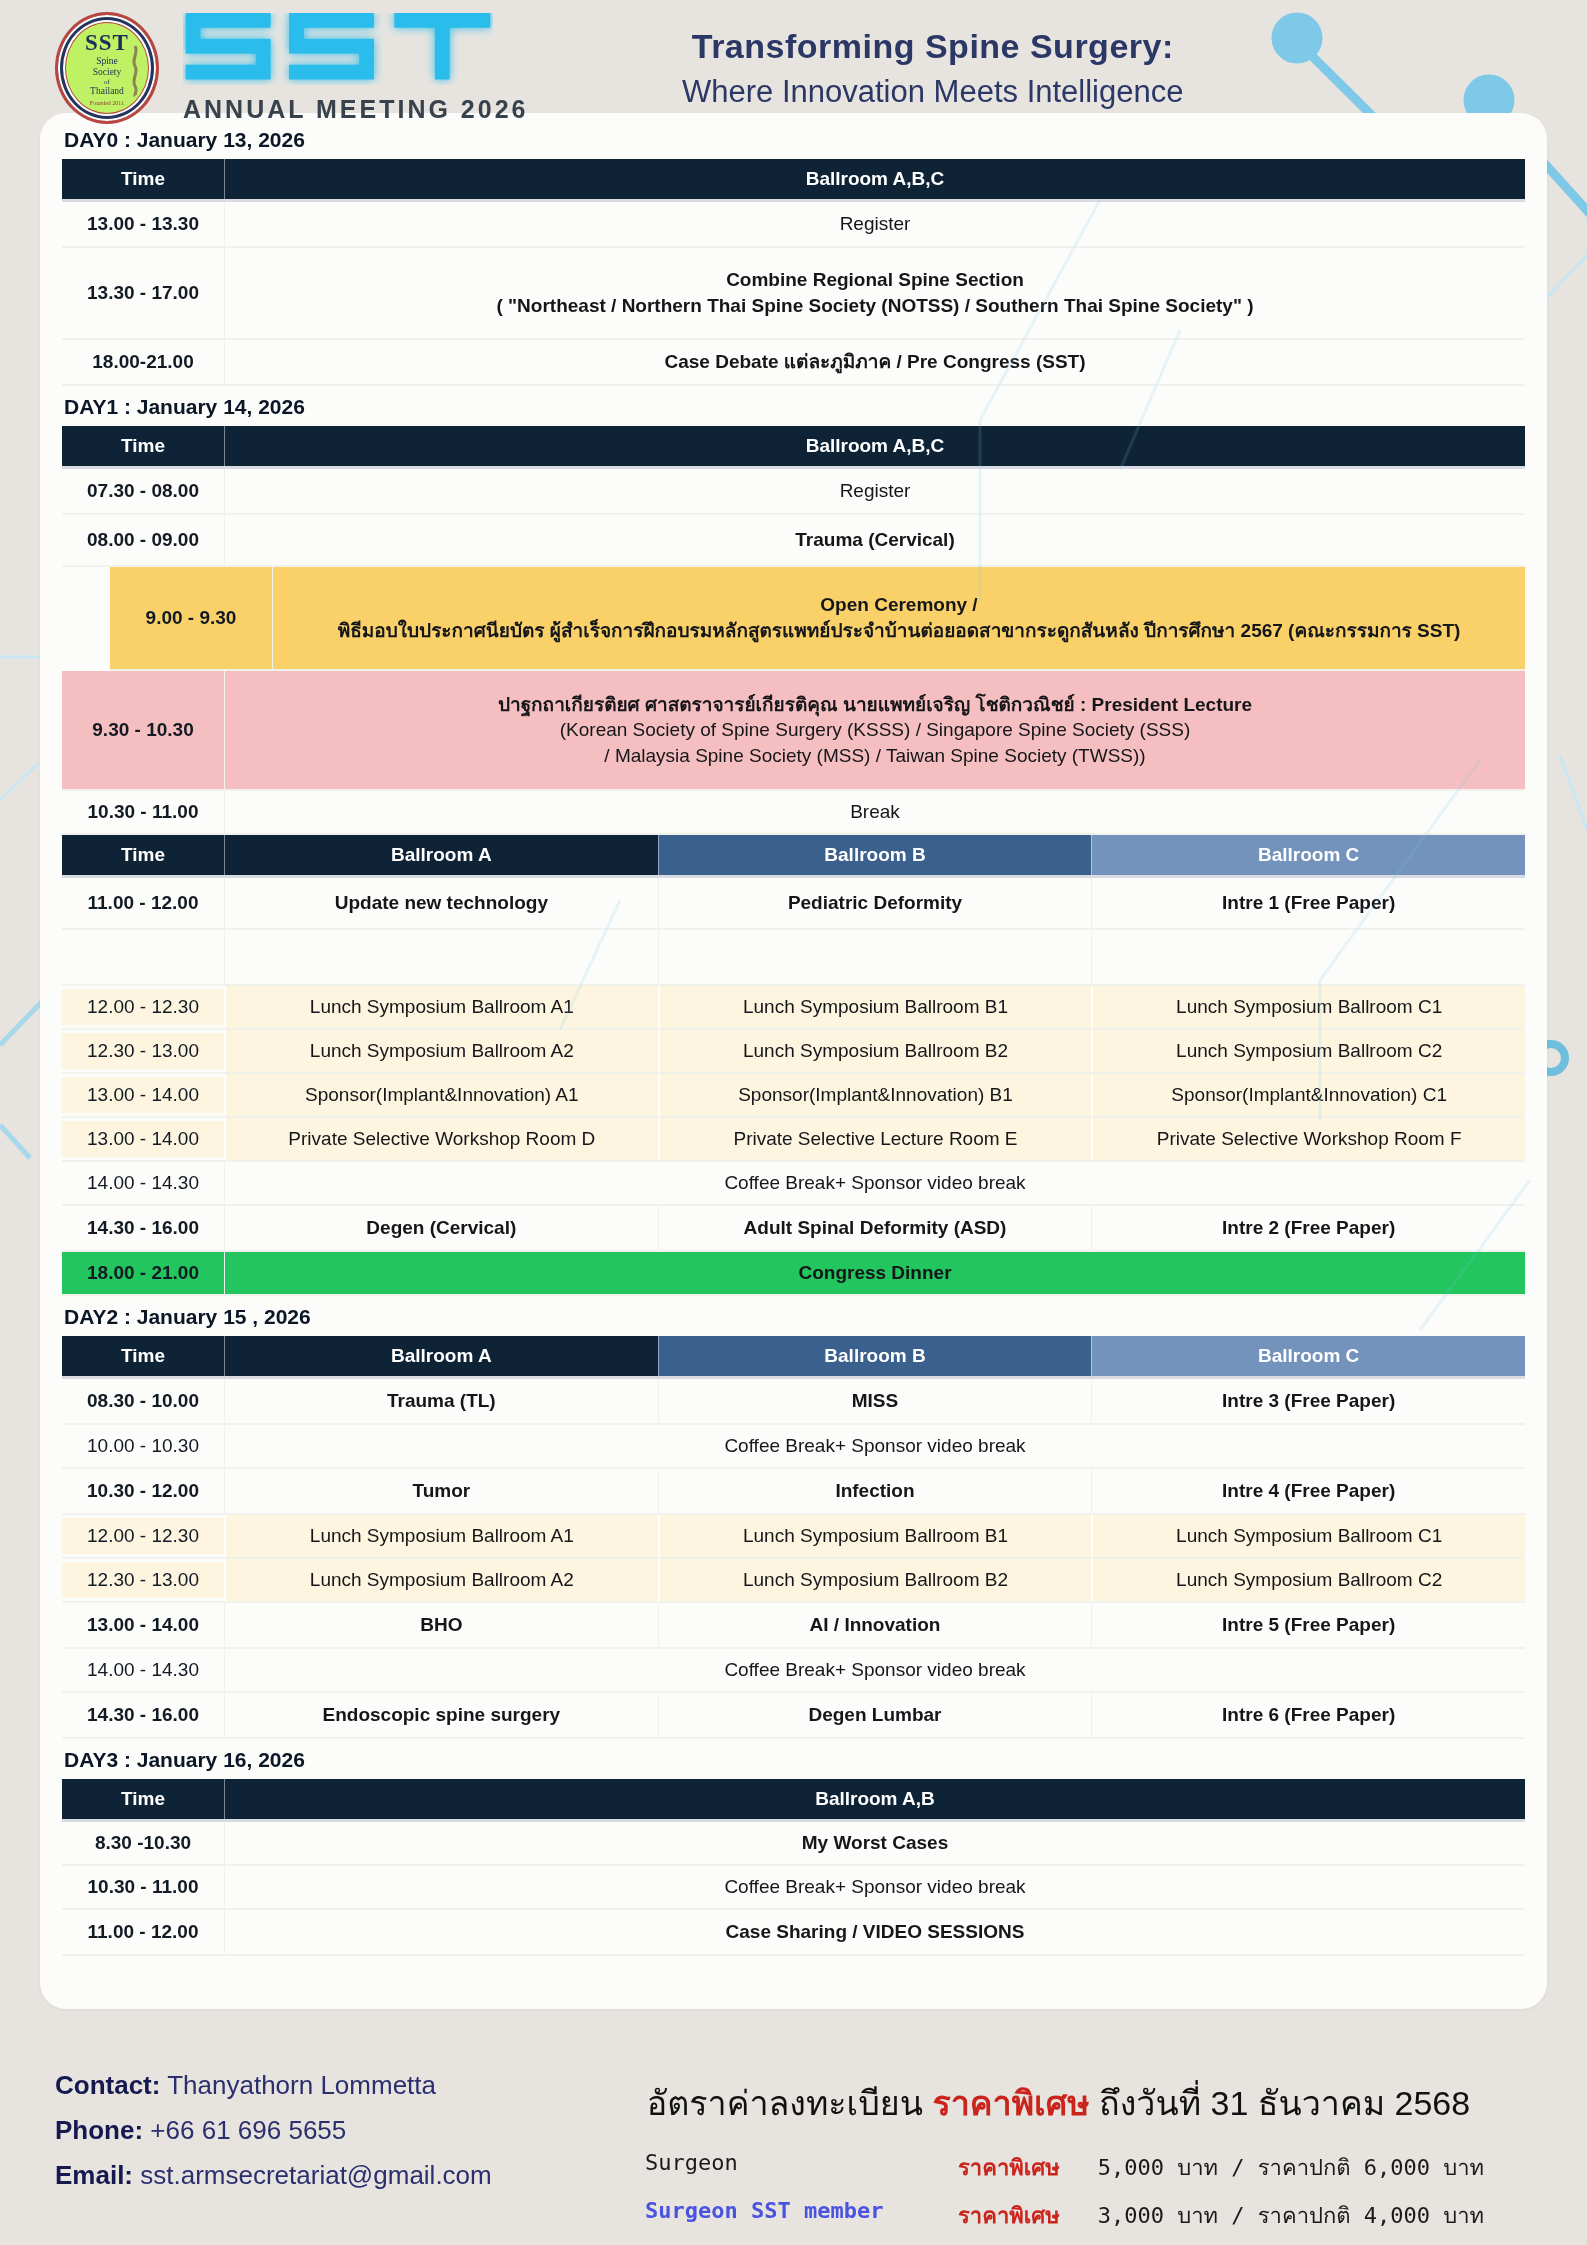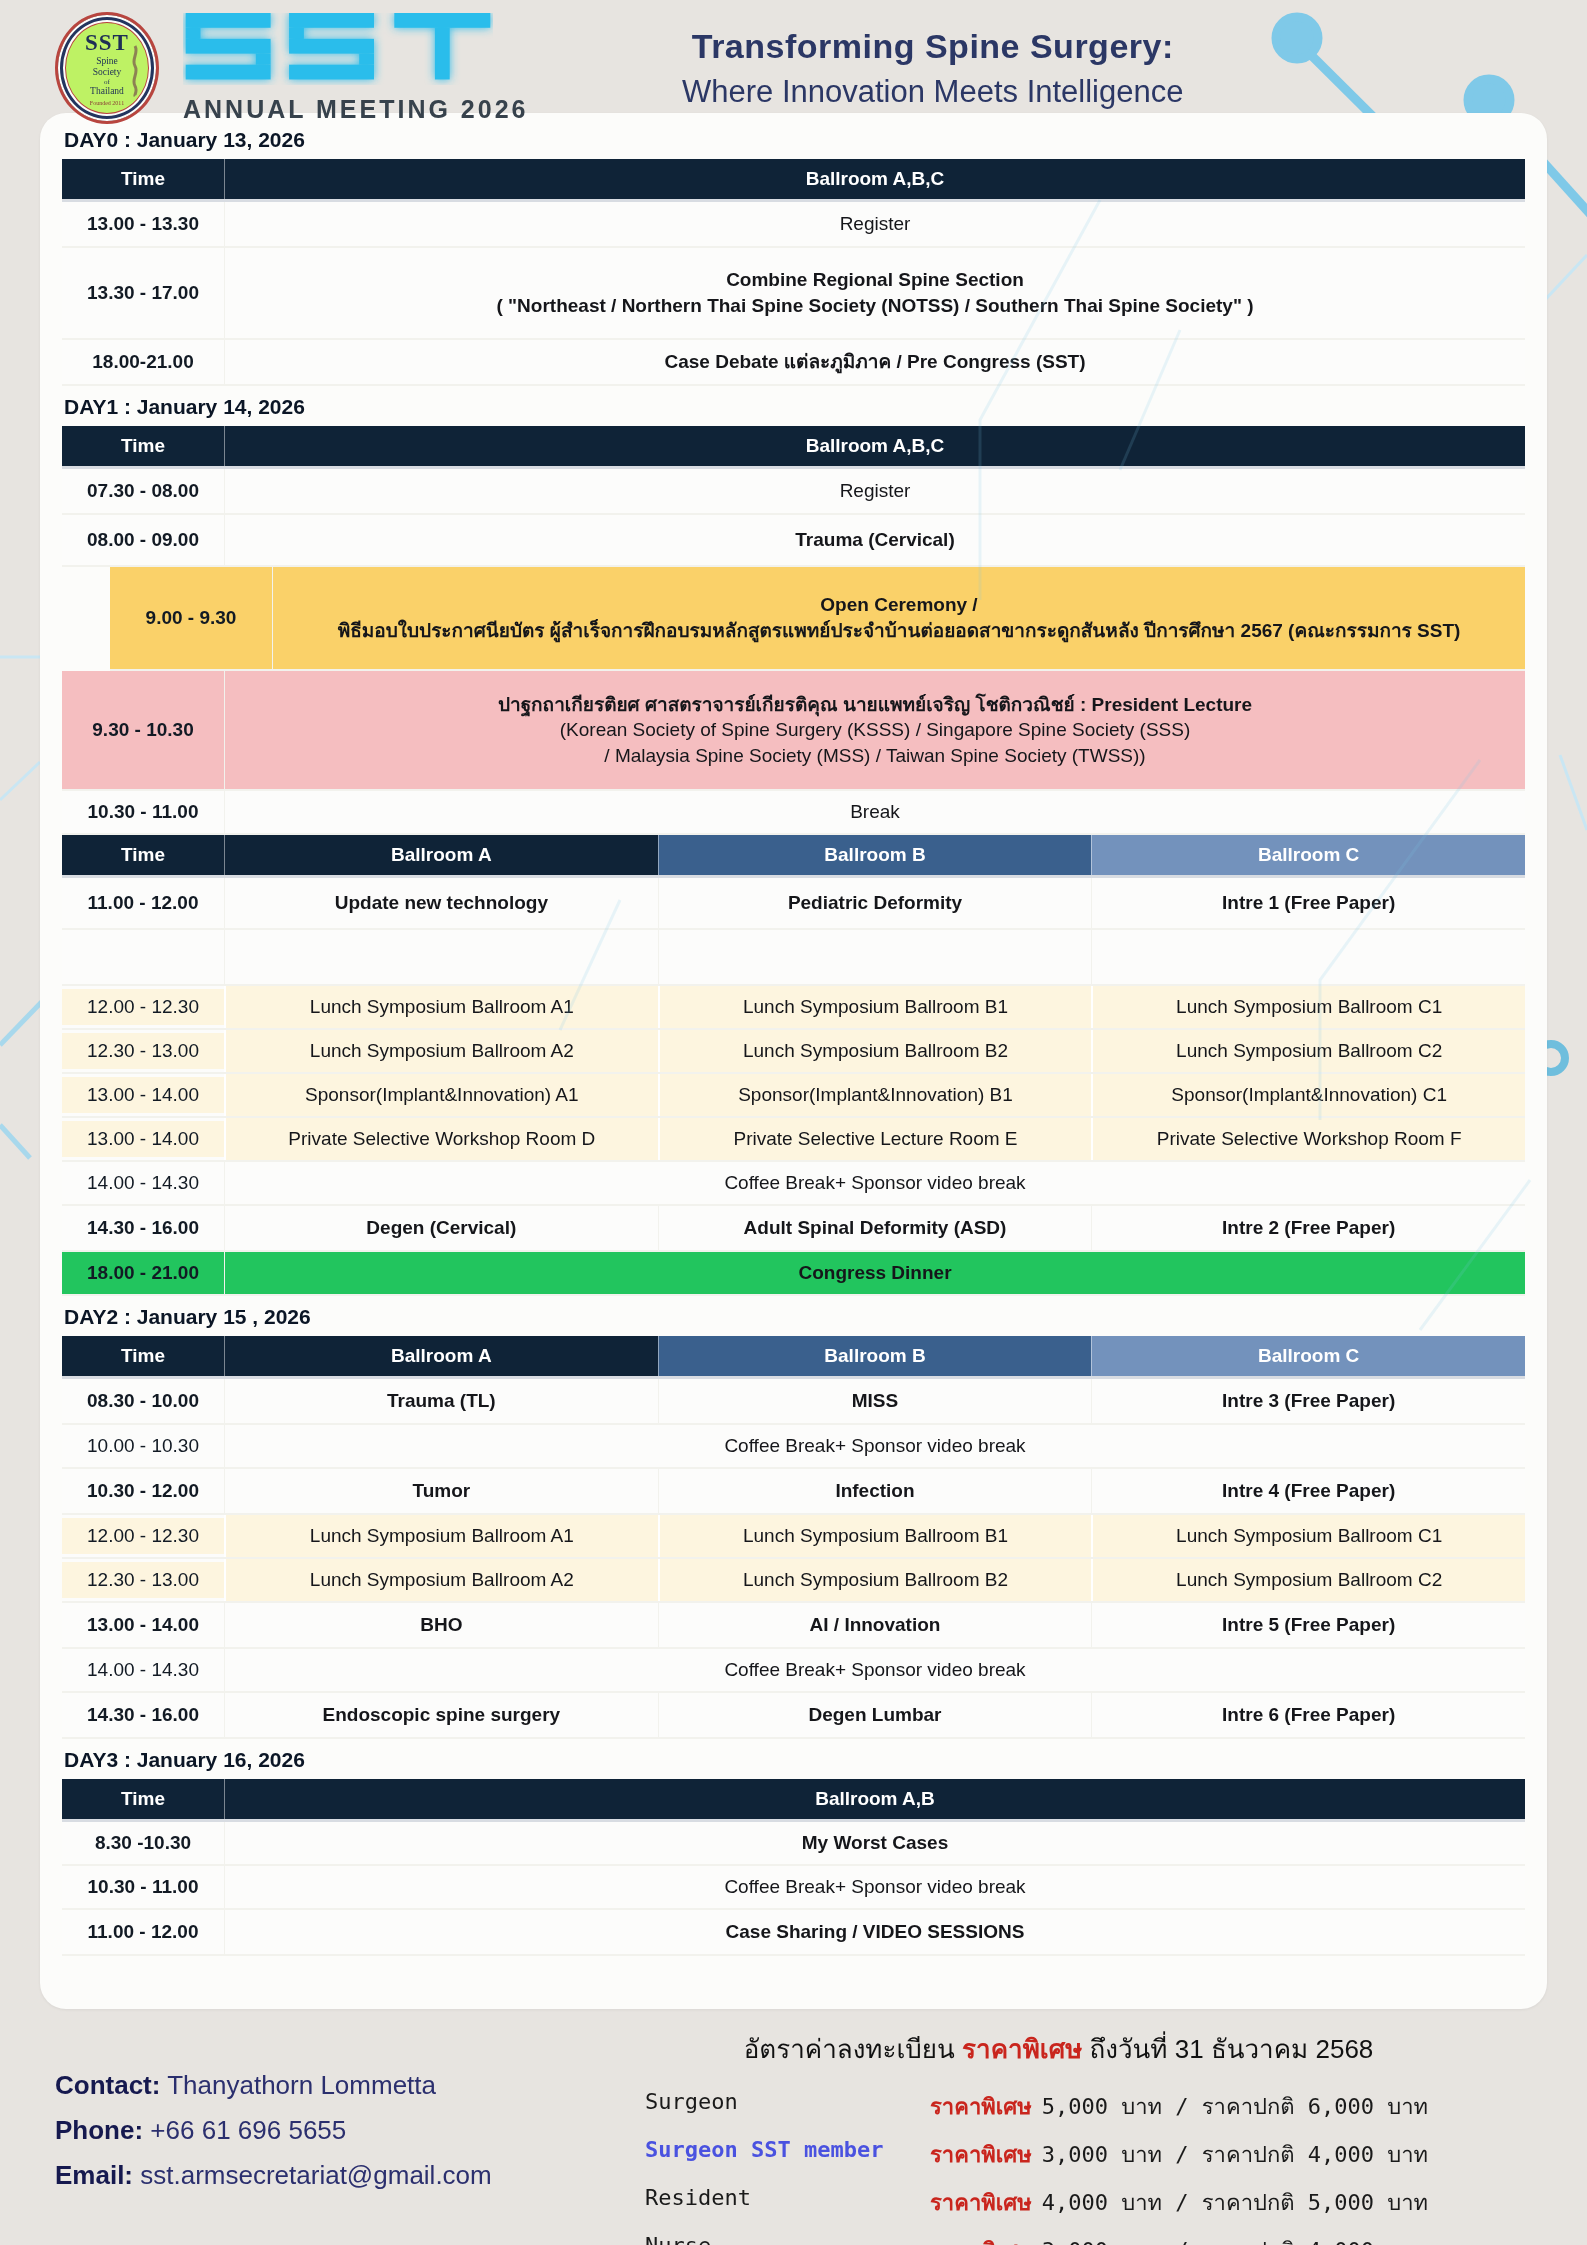--- a/index.html
+++ b/index.html
@@ -70,24 +70,24 @@
   .orange, .orange .tc { background:#22c55e; }
   .h46 { min-height:46px; } .h44 { min-height:44px; } .h52 { min-height:52px; }
   .h56 { min-height:56px; } .h92 { min-height:92px; } .h104 { min-height:104px;margin-left:48px; } .h120 { min-height:120px; }
 
   
   .footer { position:absolute; left:55px; right:45px; top:2028px; z-index:2; display:flex; }
   .contact-block { width:520px; padding-top:42px; }
   .contact-line { font-size:26px; color:#2B2F6E; margin-bottom:14px; }
   .contact-line .lab { font-weight:700; color:#16194F; }
   .reg-block { flex:1; }
-  .reg-title { font-size:26px; color:#111; text-align:center; font-weight:400; }
+  .reg-title { font-size:34px; color:#111; text-align:center; font-weight:400;margin-top:48px; }
   .reg-title .hl { color:#C9251D; font-weight:700; }
   .reg-rows { margin-top:20px; font-family:"DejaVu Sans Mono", monospace; font-size:22px; }
-  .reg-row { display:flex; margin:0 0 13px 70px; }
+  .reg-row { display:flex; margin:0 0 13px 70px;gap:28px; }
   .reg-row .role { width:285px; color:#1A1A1A; }
   .reg-row .role.member { color:#4A52E0; font-weight:700; }
   .reg-row .hl { color:#C9251D; font-weight:700; margin-right:10px; }
   .reg-row .rest { color:#1A1A1A; }
 </style>
 </head>
 <body>
 
 <svg class="decor" width="1587" height="2245">
   <g stroke="#7FC9E8" stroke-width="9" fill="#7FC9E8">

